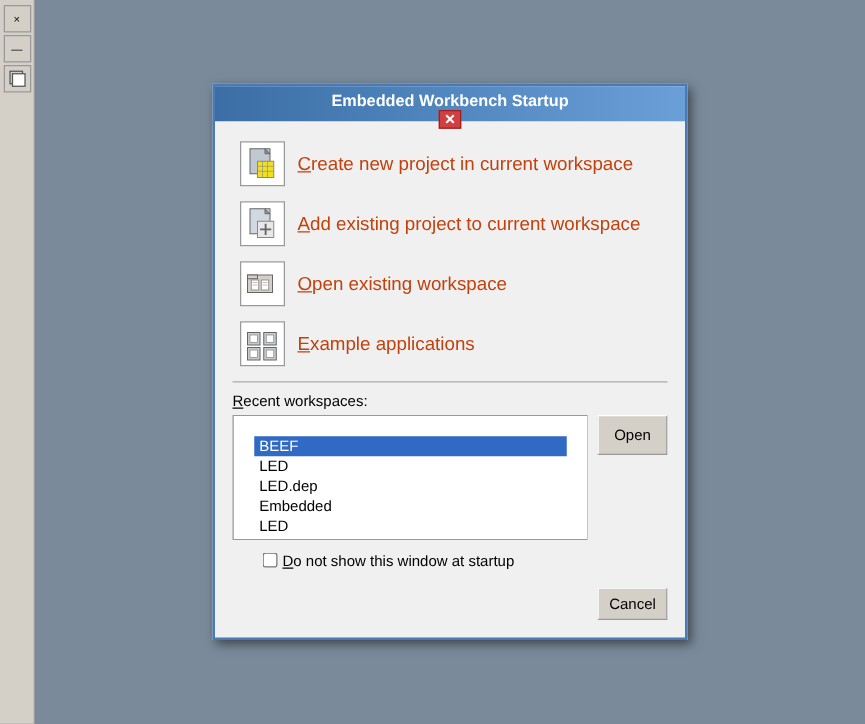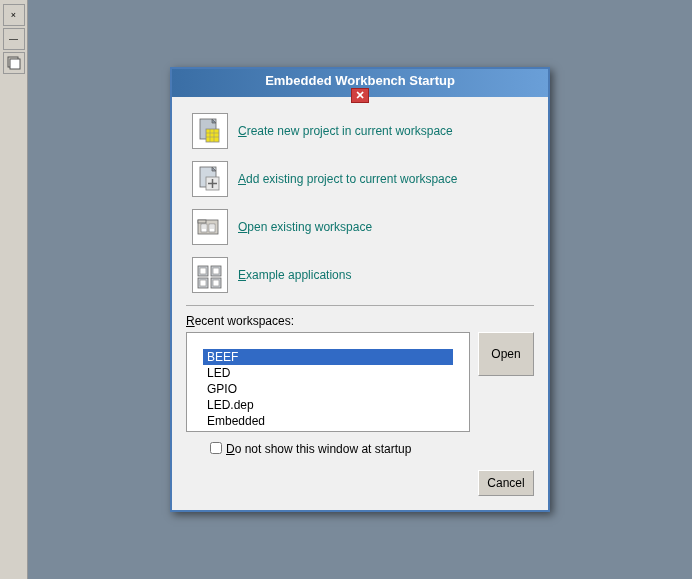--- a/index.html
+++ b/index.html
@@ -107,22 +107,22 @@
       background: white;
       margin-right: 10px;
       flex-shrink: 0;
       display: flex;
       align-items: center;
       justify-content: center;
       position: relative;
       overflow: hidden;
     }
     .menu-item-label {
-      color: #0f766e;
-      font-size: 12px;
+      color: #c2410c;
+      font-size: 15px;
     }
     .menu-item-label u {
       text-decoration: underline;
     }
 
     
     .section-label {
       font-size: 12px;
       margin-bottom: 4px;
       color: #000;
@@ -148,21 +148,21 @@
       cursor: pointer;
       white-space: nowrap;
     }
     .workspace-item.selected {
       background: #316ac5;
       color: white;
     }
 
     .open-btn {
       width: 56px;
-      height: 44px;
+      height: 32px;
       background: #d4d0c8;
       border: 1px solid #999;
       border-top-color: #fff;
       border-left-color: #fff;
       font-size: 12px;
       cursor: pointer;
       flex-shrink: 0;
       align-self: flex-start;
       margin-top: 0;
     }
@@ -302,21 +302,20 @@
       <hr class="separator">
 
       <div class="section-label">
         <u>R</u>ecent workspaces:
       </div>
 
       <div class="recent-area">
         <div class="workspace-list">
           <div class="workspace-item selected">BEEF</div>
           <div class="workspace-item">LED</div>
-          <div class="workspace-item">GPIO</div>
           <div class="workspace-item">LED.dep</div>
           <div class="workspace-item">Embedded</div>
           <div class="workspace-item">LED</div>
           <div class="workspace-item">LED</div>
         </div>
         <button class="open-btn">Open</button>
       </div>
 
       <div class="checkbox-row">
         <input type="checkbox" id="dontshow" style="">

